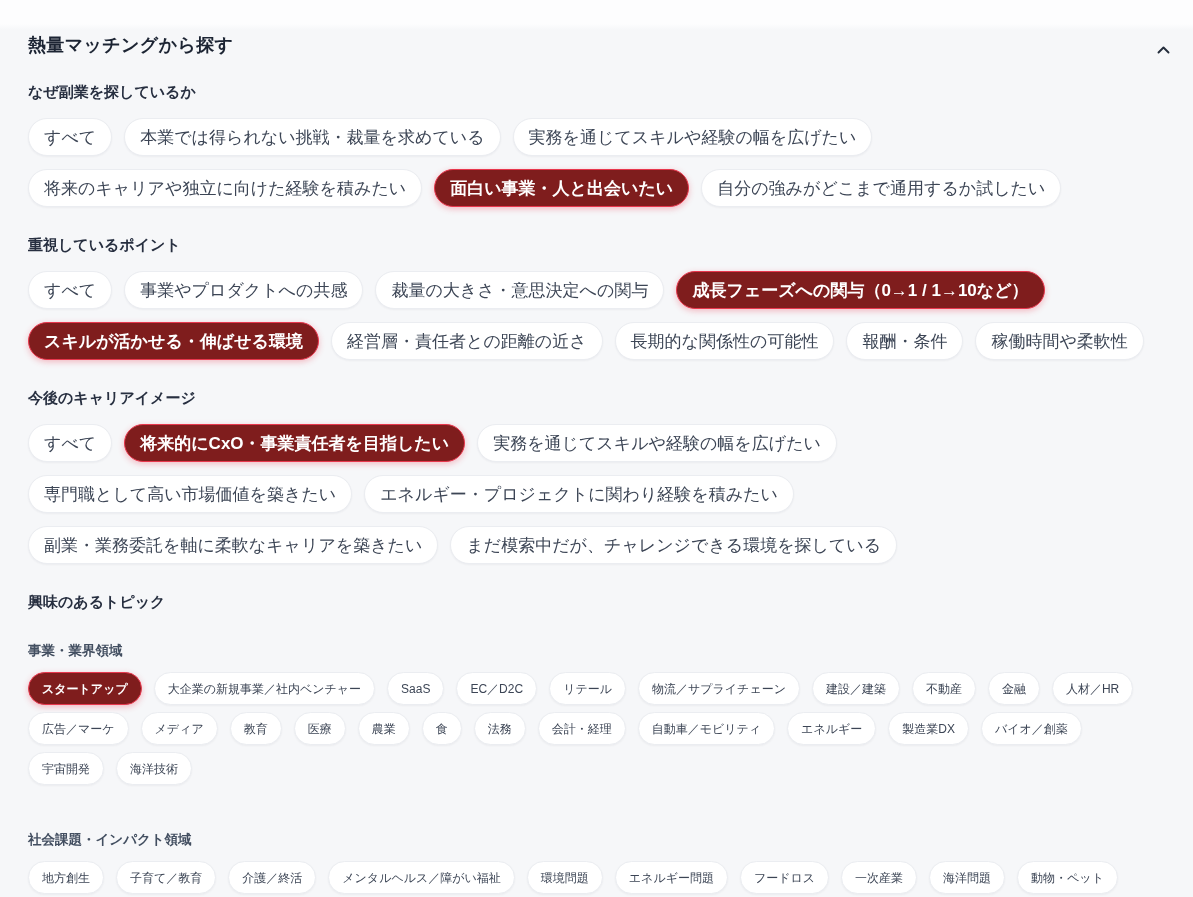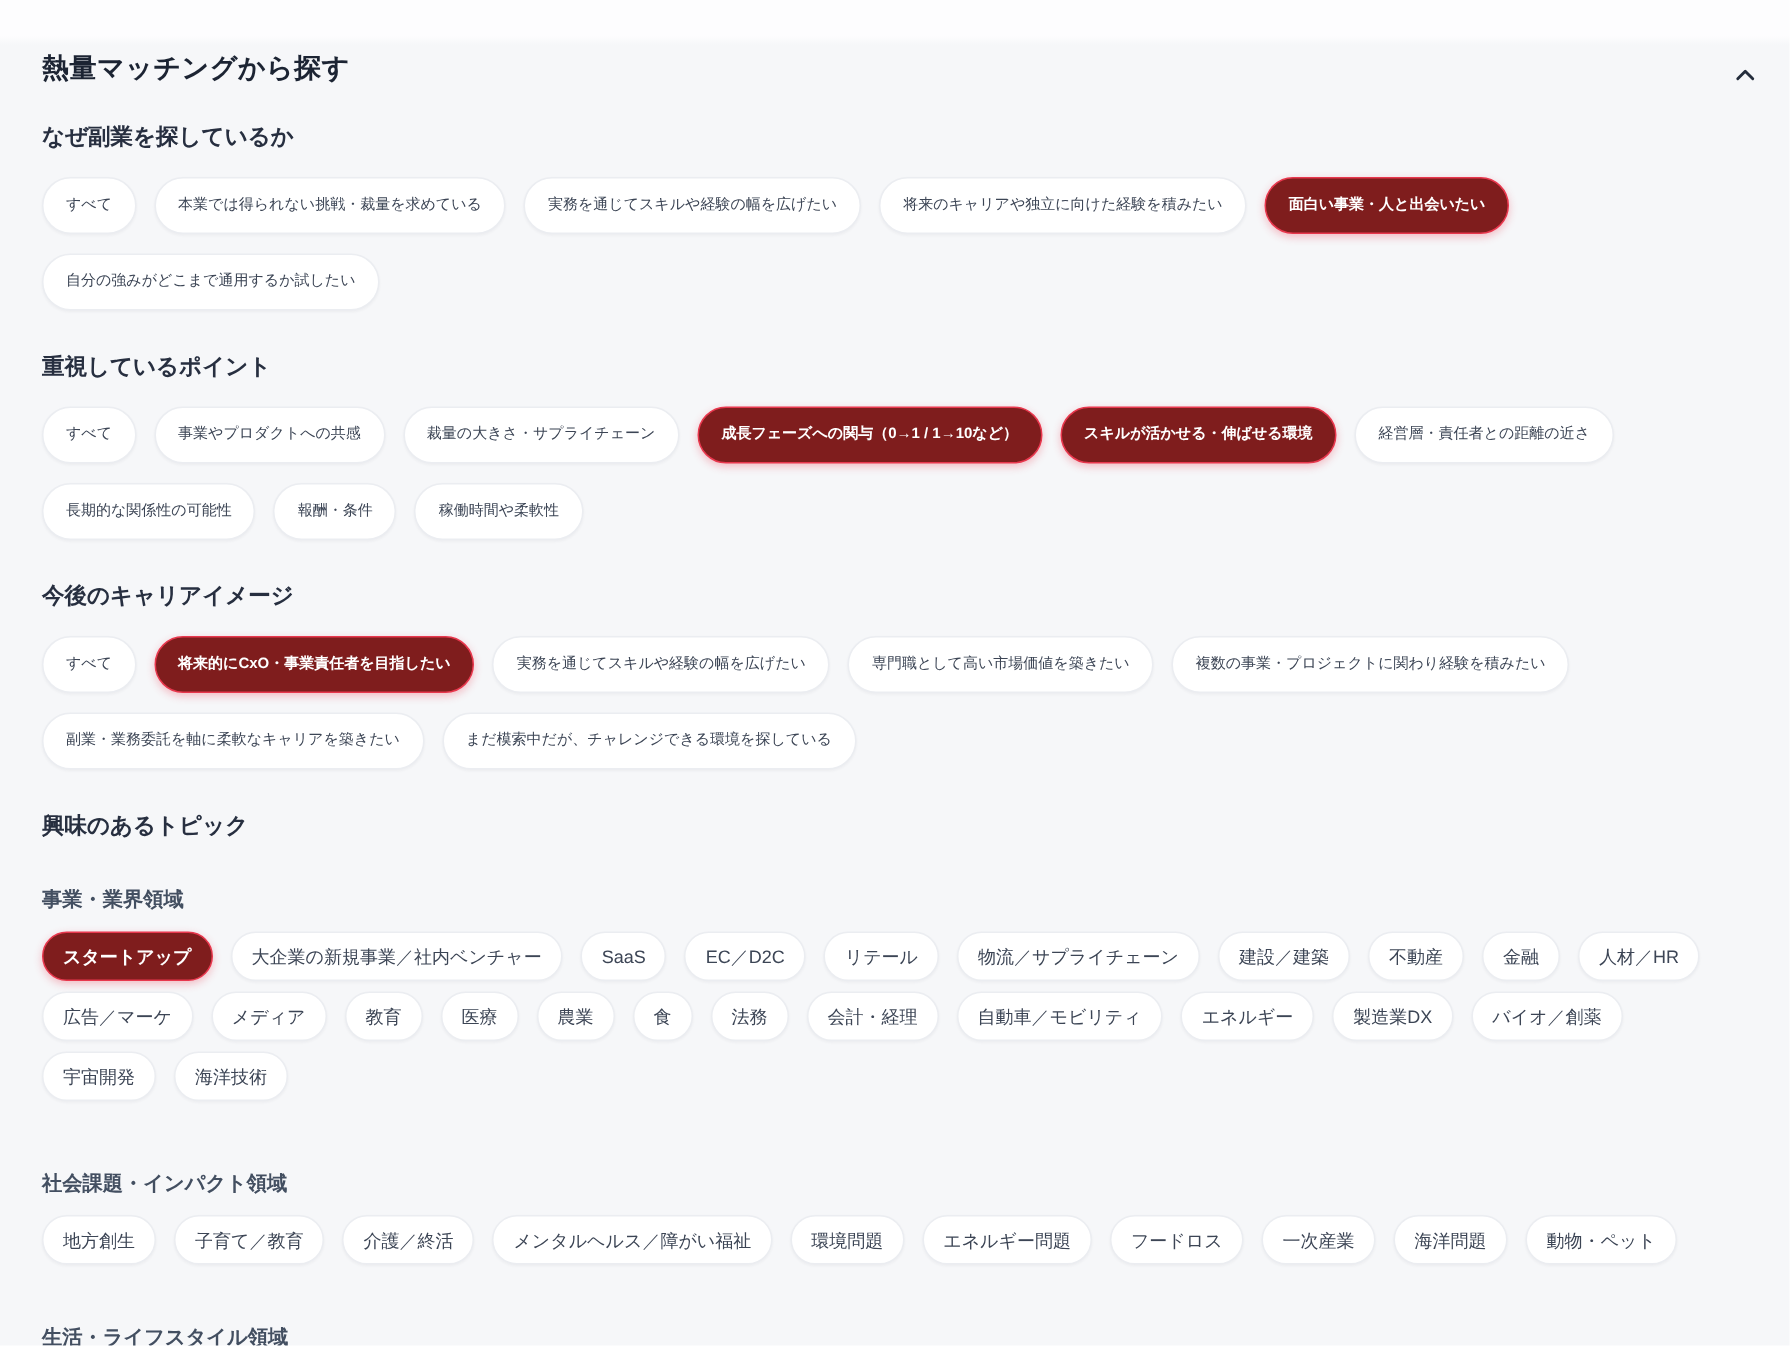--- a/index.html
+++ b/index.html
@@ -26,21 +26,21 @@
     margin:0 0 16px 0; font-size:15px; line-height:20px; font-weight:700; color:#272f40;
   }
   .chips {
     display:flex; flex-wrap:wrap; gap:13px 12px; align-items:center;
   }
   .chip {
     display:inline-flex; align-items:center; justify-content:center;
     height:38px; padding:0 15px; border-radius:9999px;
     background:#ffffff; border:1px solid #ebedf1;
     box-shadow:0 1px 2px rgba(30,40,60,.05);
-    font-family:inherit; font-size:10px; color:#3c4555; line-height:1;
+    font-family:inherit; font-size:17px; color:#3c4555; line-height:1;
     cursor:pointer; white-space:nowrap;
   }
   .chip.selected {
     background:#7f1d1d; border-color:#e8374d; color:#ffffff; font-weight:700;
     box-shadow:0 2px 6px rgba(232,55,77,.32);
   }
   .topics-heading {
     margin:28px 0 0 0; font-size:15px; line-height:20px; font-weight:700; color:#272f40;
   }
   .topic-group { margin-top:46px; }
@@ -77,38 +77,38 @@
       <button class="chip selected">面白い事業・人と出会いたい</button>
       <button class="chip">自分の強みがどこまで通用するか試したい</button>
     </div>
   </div>
 
   <div class="section">
     <h2 class="section-heading">重視しているポイント</h2>
     <div class="chips">
       <button class="chip">すべて</button>
       <button class="chip">事業やプロダクトへの共感</button>
-      <button class="chip">裁量の大きさ・サプライチェーン</button>
+      <button class="chip">裁量の大きさ・意思決定への関与</button>
       <button class="chip selected">成長フェーズへの関与（0→1 / 1→10など）</button>
       <button class="chip selected">スキルが活かせる・伸ばせる環境</button>
       <button class="chip">経営層・責任者との距離の近さ</button>
       <button class="chip">長期的な関係性の可能性</button>
       <button class="chip">報酬・条件</button>
       <button class="chip">稼働時間や柔軟性</button>
     </div>
   </div>
 
   <div class="section">
     <h2 class="section-heading">今後のキャリアイメージ</h2>
     <div class="chips">
       <button class="chip">すべて</button>
       <button class="chip selected">将来的にCxO・事業責任者を目指したい</button>
       <button class="chip">実務を通じてスキルや経験の幅を広げたい</button>
       <button class="chip">専門職として高い市場価値を築きたい</button>
-      <button class="chip">複数の事業・プロジェクトに関わり経験を積みたい</button>
+      <button class="chip">エネルギー・プロジェクトに関わり経験を積みたい</button>
       <button class="chip">副業・業務委託を軸に柔軟なキャリアを築きたい</button>
       <button class="chip">まだ模索中だが、チャレンジできる環境を探している</button>
     </div>
   </div>
 
   <h2 class="topics-heading">興味のあるトピック</h2>
 
   <div class="topic-group first">
     <h3 class="group-heading">事業・業界領域</h3>
     <div class="chips small">

